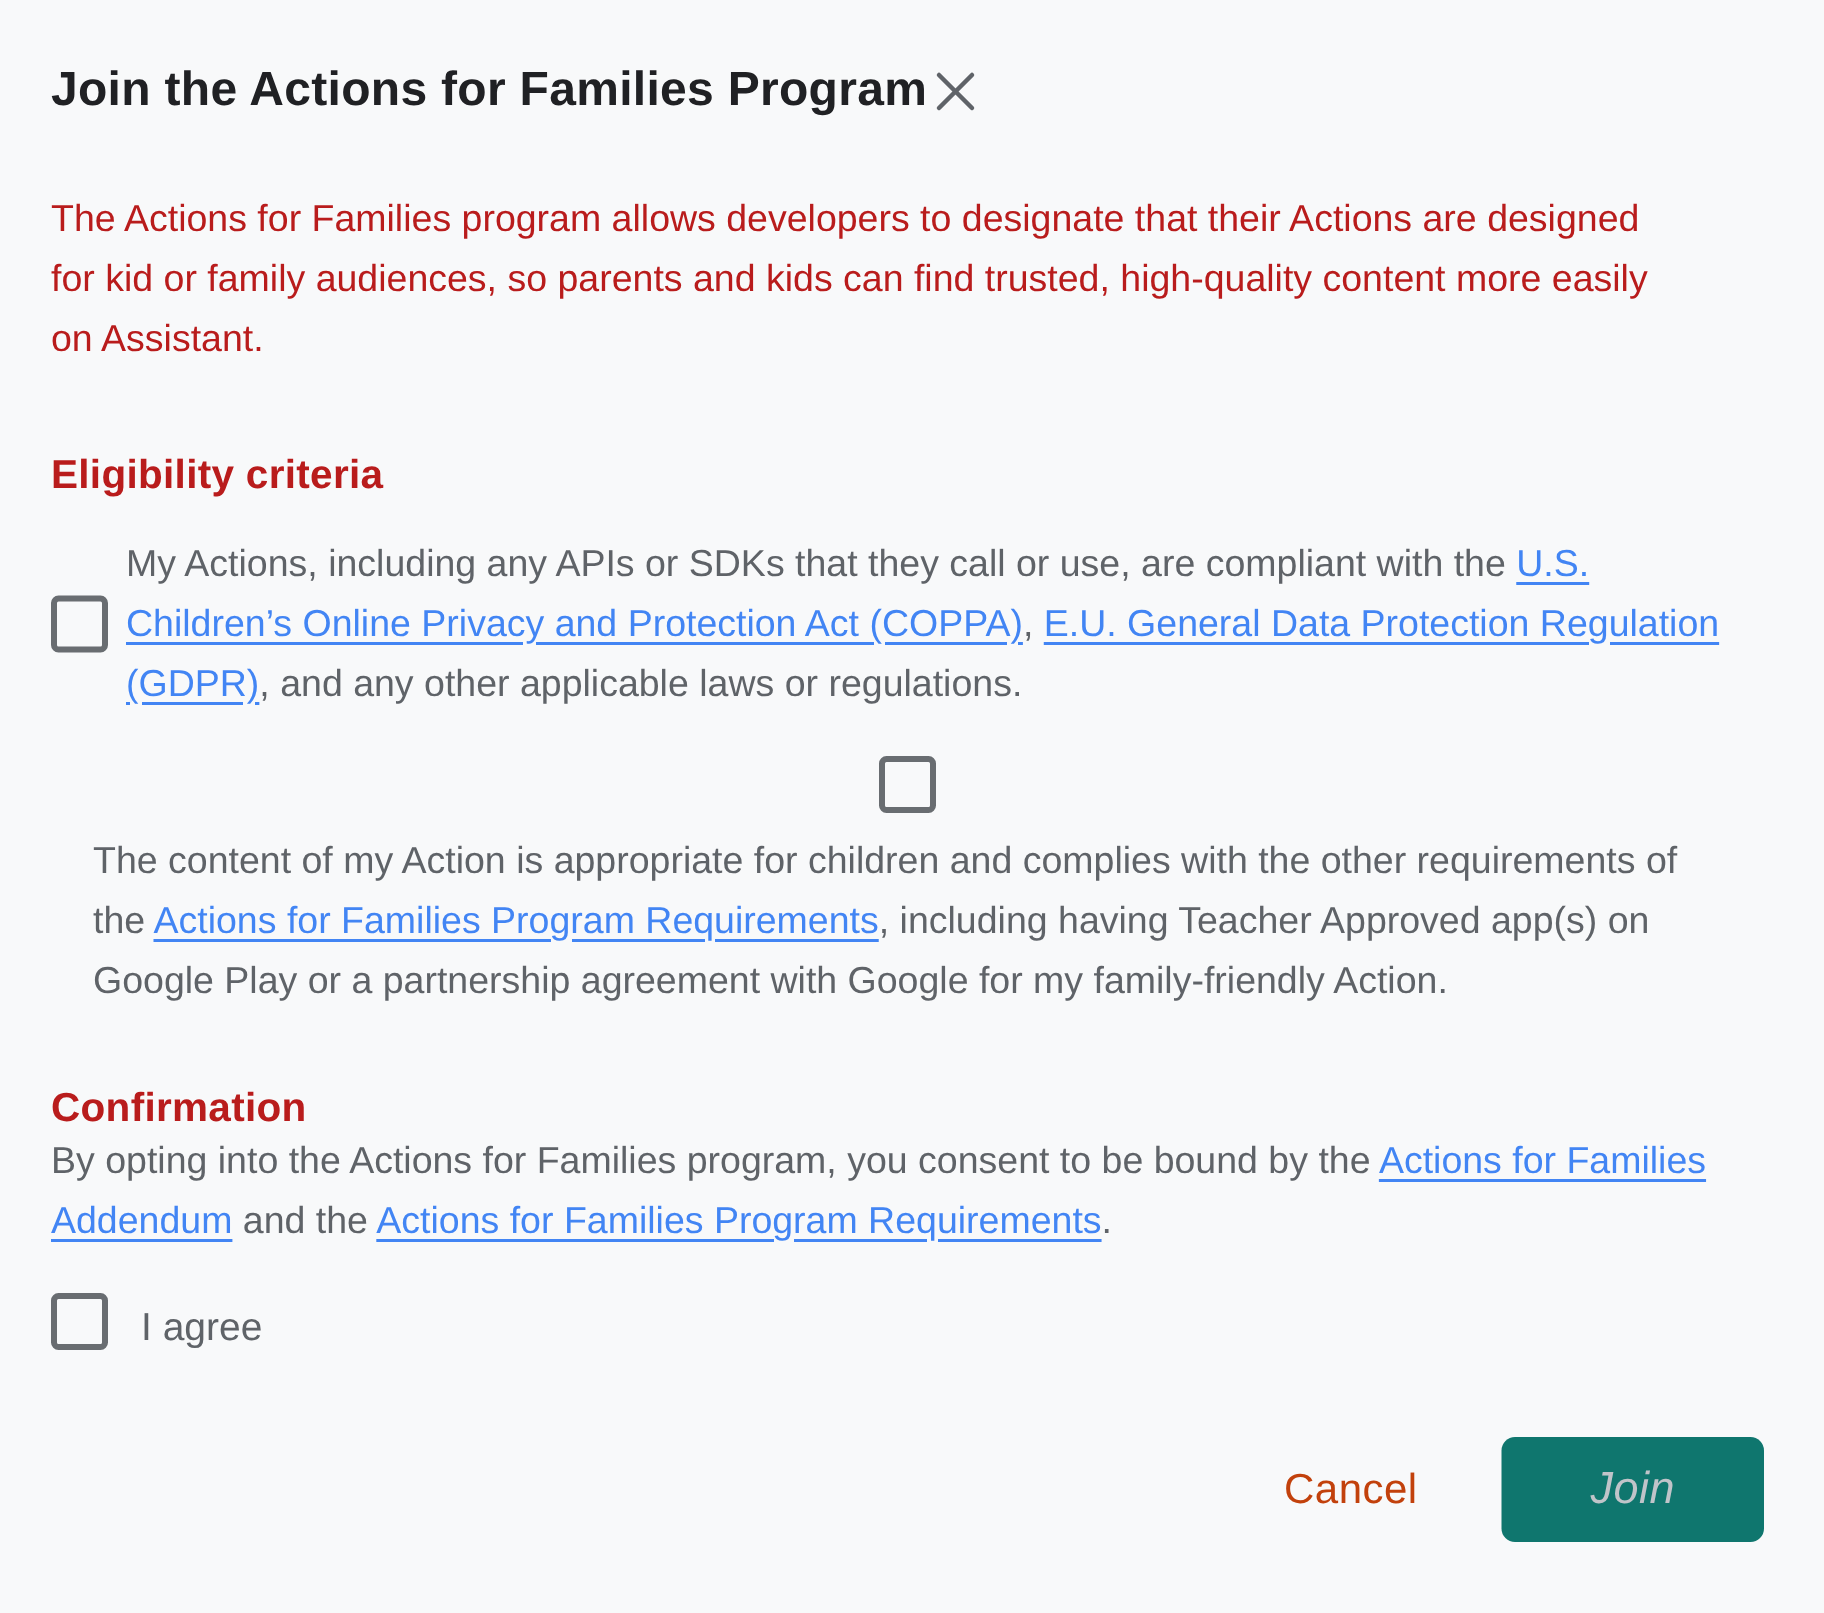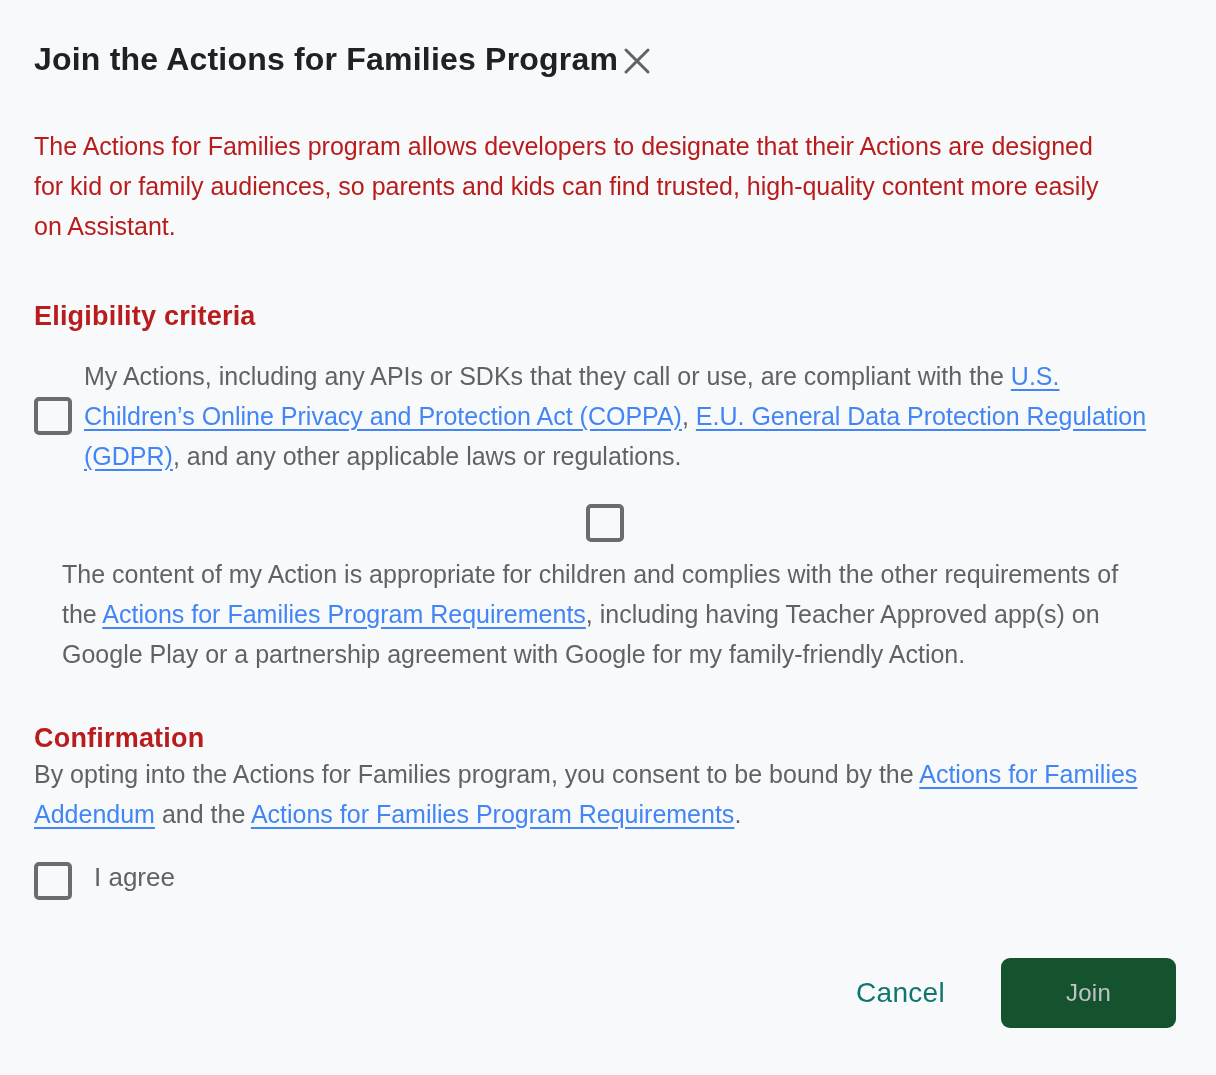--- a/index.html
+++ b/index.html
@@ -80,57 +80,58 @@
   }
   a.link {
     color: #4285f4;
     text-decoration: underline;
     text-underline-offset: 4px;
     cursor: pointer;
   }
   .agree-row {
     margin-top: 28px;
     display: flex;
-    align-items: flex-start;
+    align-items: flex-end;
     gap: 22px;
   }
   .agree-label {
     font-size: 26px;
     color: #5f6368;
   }
   .dialog-footer {
     margin-top: 58px;
     display: flex;
     justify-content: flex-end;
     align-items: center;
     gap: 24px;
   }
   .cancel-btn {
     background: none;
     border: none;
     font-family: inherit;
     font-size: 28px;
     font-weight: 500;
-    color: #0f766e;
+    color: #c2410c;
     padding: 18px 32px;
     cursor: pointer;
     letter-spacing: 0.3px;
   }
   .join-btn {
     width: 175px;
     height: 70px;
     border: none;
     border-radius: 9px;
-    background: #14532d;
+    background: #0f766e;
     font-family: inherit;
-    font-size: 24px;
+    font-size: 30px;
     font-weight: 500;
     color: #c0c4c9;
     letter-spacing: 0.3px;
     cursor: default;
+    font-style: italic;
   }
 </style>
 </head>
 <body>
 
 <div class="dialog">
 
   <div class="dialog-header">
     <h1 class="dialog-title">Join the Actions for Families Program</h1>
     <button class="close-btn">

